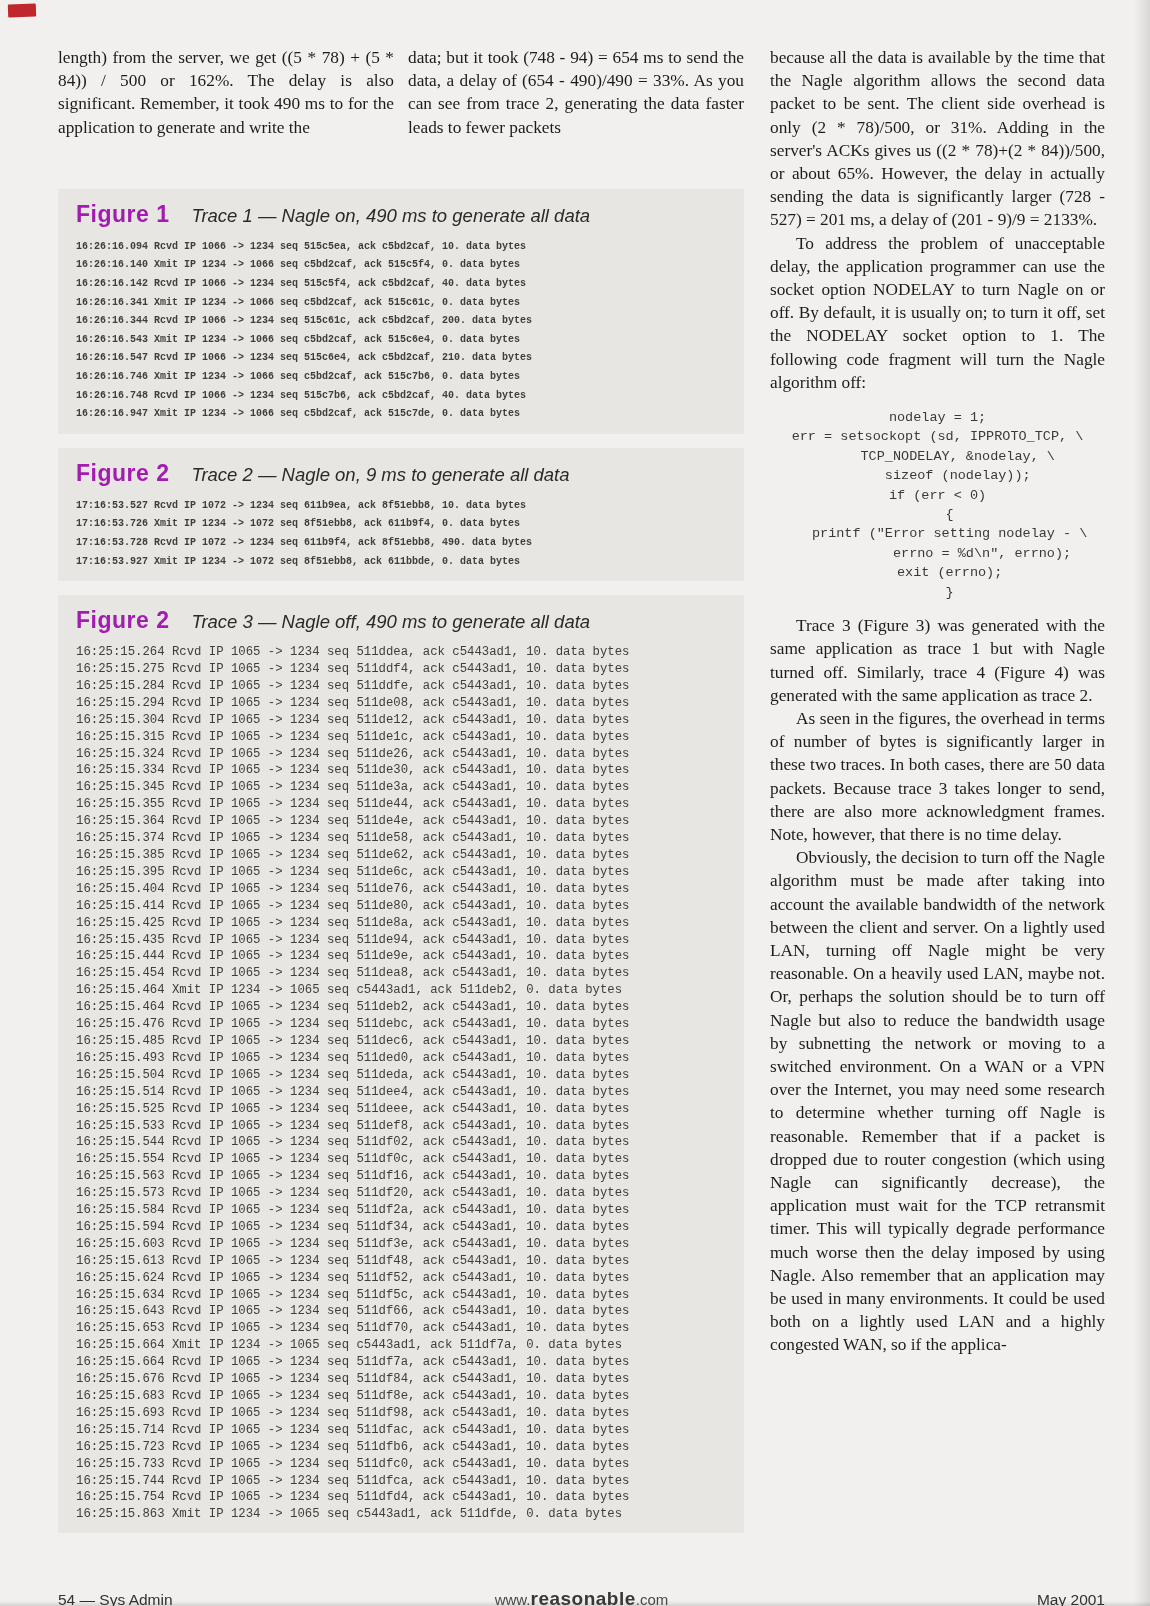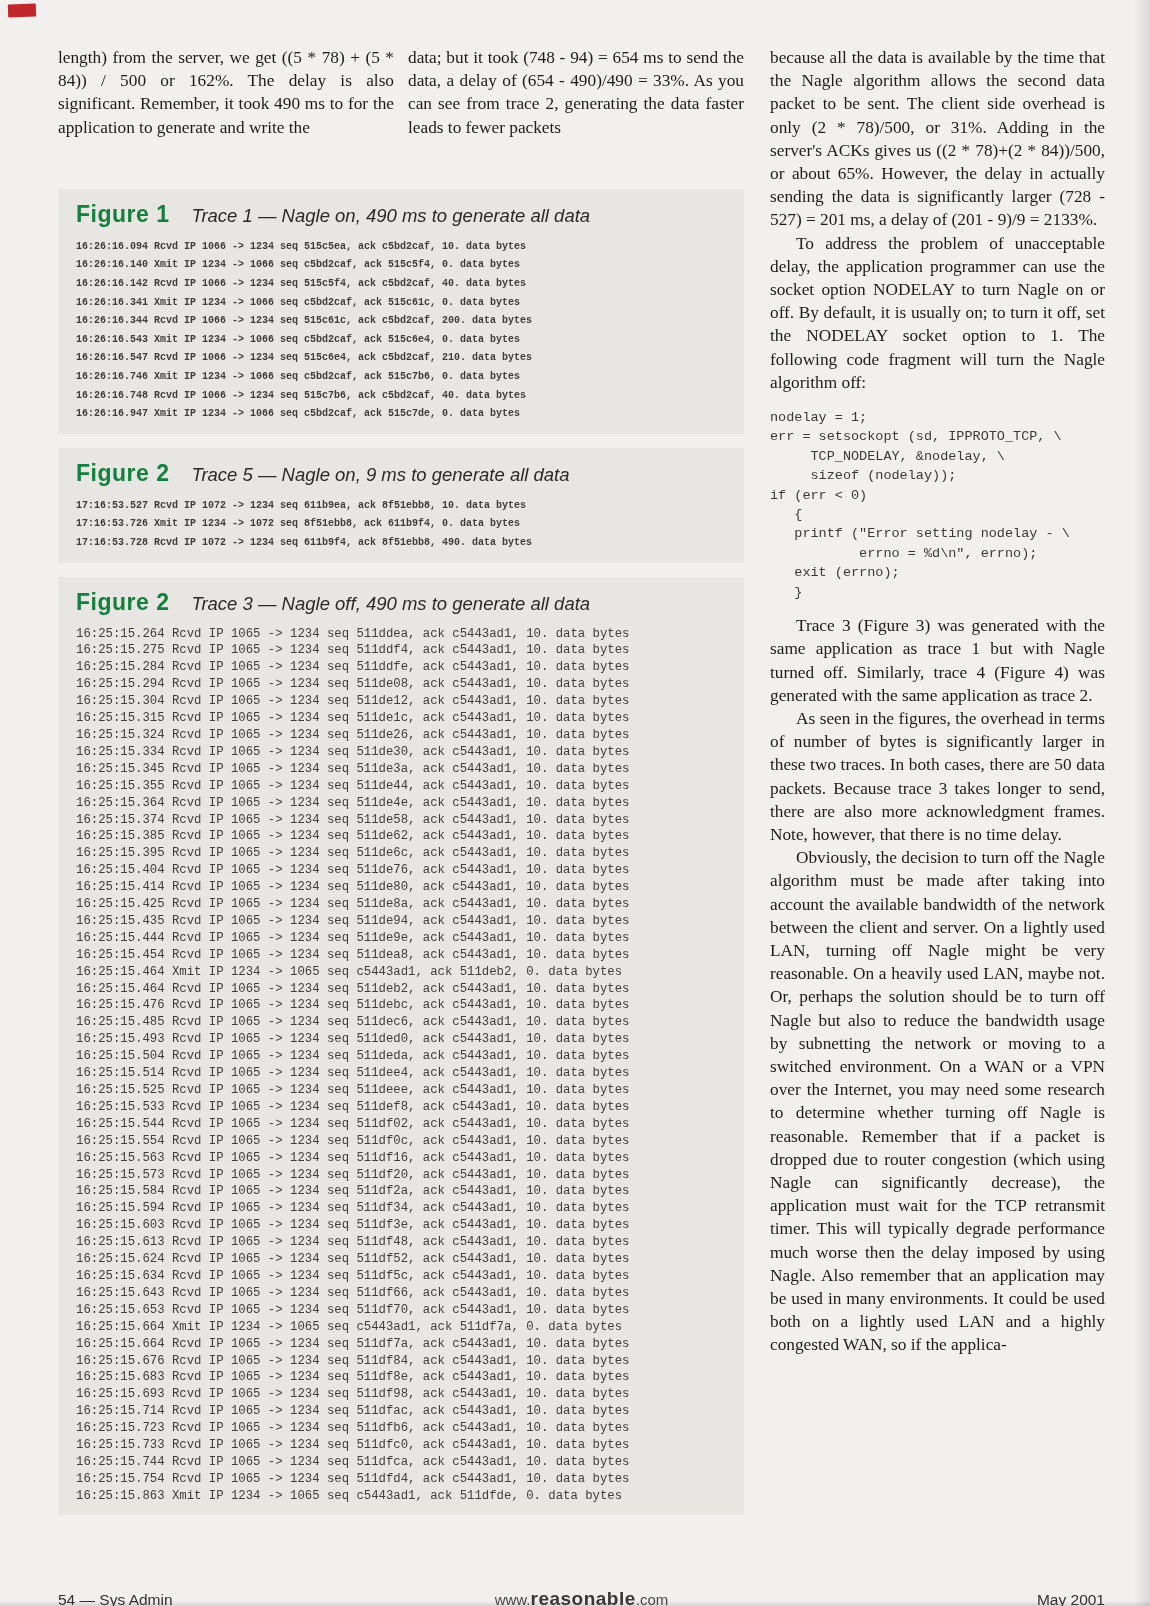--- a/index.html
+++ b/index.html
@@ -41,35 +41,35 @@
   .body-text.indent{text-indent:26px;}
   .figure-box{
     background:#e7e6e3;
     padding:12px 18px 10px 18px;
     margin-bottom:14px;
   }
   .fig-head{display:flex;align-items:baseline;margin-bottom:10px;}
   .fig-label{
     font-family:"Liberation Sans", sans-serif;
     font-weight:bold;font-size:23px;letter-spacing:0.5px;
-    color:#15803d;margin-right:22px;white-space:nowrap;
+    color:#a21caf;margin-right:22px;white-space:nowrap;
   }
   .fig-caption{
     font-family:"Liberation Sans", sans-serif;
     font-style:italic;font-size:18.5px;color:#2a2a28;white-space:nowrap;
   }
   .trace{font-family:"Liberation Mono", monospace;color:#403e3b;}
   .trace-lg .trace-line{font-size:10px;line-height:18.6px;white-space:pre;font-weight:bold;}
   .trace-sm .trace-line{font-size:12.3px;line-height:16.9px;white-space:pre;}
   .code-block{
     font-family:"Liberation Mono", monospace;
     font-size:13.5px;line-height:19.4px;color:#3b3936;
     margin:14px 0 12px 0;
   }
-  .code-line{white-space:pre;}
+  .code-line{white-space:pre;text-align:center;}
   .footer{
     position:absolute;left:58px;right:45px;top:1548px;
     display:grid;grid-template-columns:1fr auto 1fr;align-items:baseline;
     font-family:"Liberation Sans", sans-serif;
     font-size:15.5px;color:#333130;
   }
   .footer .footer-url{justify-self:center;font-size:15px;color:#4a4846;}
   .footer .footer-url b{font-size:19px;letter-spacing:0.5px;color:#3a3836;}
   .footer .footer-date{justify-self:end;margin-top:43px;}
 </style>
@@ -102,26 +102,27 @@
             <div class="trace-line">16:26:16.547 Rcvd IP 1066 -&gt; 1234 seq 515c6e4, ack c5bd2caf, 210. data bytes</div>
             <div class="trace-line">16:26:16.746 Xmit IP 1234 -&gt; 1066 seq c5bd2caf, ack 515c7b6, 0. data bytes</div>
             <div class="trace-line">16:26:16.748 Rcvd IP 1066 -&gt; 1234 seq 515c7b6, ack c5bd2caf, 40. data bytes</div>
             <div class="trace-line">16:26:16.947 Xmit IP 1234 -&gt; 1066 seq c5bd2caf, ack 515c7de, 0. data bytes</div>
           </div>
       </section>
 
       <section class="figure-box">
         <header class="fig-head">
           <span class="fig-label">Figure 2</span>
-          <span class="fig-caption">Trace 5 — Nagle on, 9 ms to generate all data</span>
+          <span class="fig-caption">Trace 2 — Nagle on, 9 ms to generate all data</span>
         </header>
         <div class="trace trace-lg">
             <div class="trace-line">17:16:53.527 Rcvd IP 1072 -&gt; 1234 seq 611b9ea, ack 8f51ebb8, 10. data bytes</div>
             <div class="trace-line">17:16:53.726 Xmit IP 1234 -&gt; 1072 seq 8f51ebb8, ack 611b9f4, 0. data bytes</div>
             <div class="trace-line">17:16:53.728 Rcvd IP 1072 -&gt; 1234 seq 611b9f4, ack 8f51ebb8, 490. data bytes</div>
+            <div class="trace-line">17:16:53.927 Xmit IP 1234 -&gt; 1072 seq 8f51ebb8, ack 611bbde, 0. data bytes</div>
           </div>
       </section>
 
       <section class="figure-box">
         <header class="fig-head">
           <span class="fig-label">Figure 2</span>
           <span class="fig-caption">Trace 3 — Nagle off, 490 ms to generate all data</span>
         </header>
         <div class="trace trace-sm">
             <div class="trace-line">16:25:15.264 Rcvd IP 1065 -&gt; 1234 seq 511ddea, ack c5443ad1, 10. data bytes</div>

